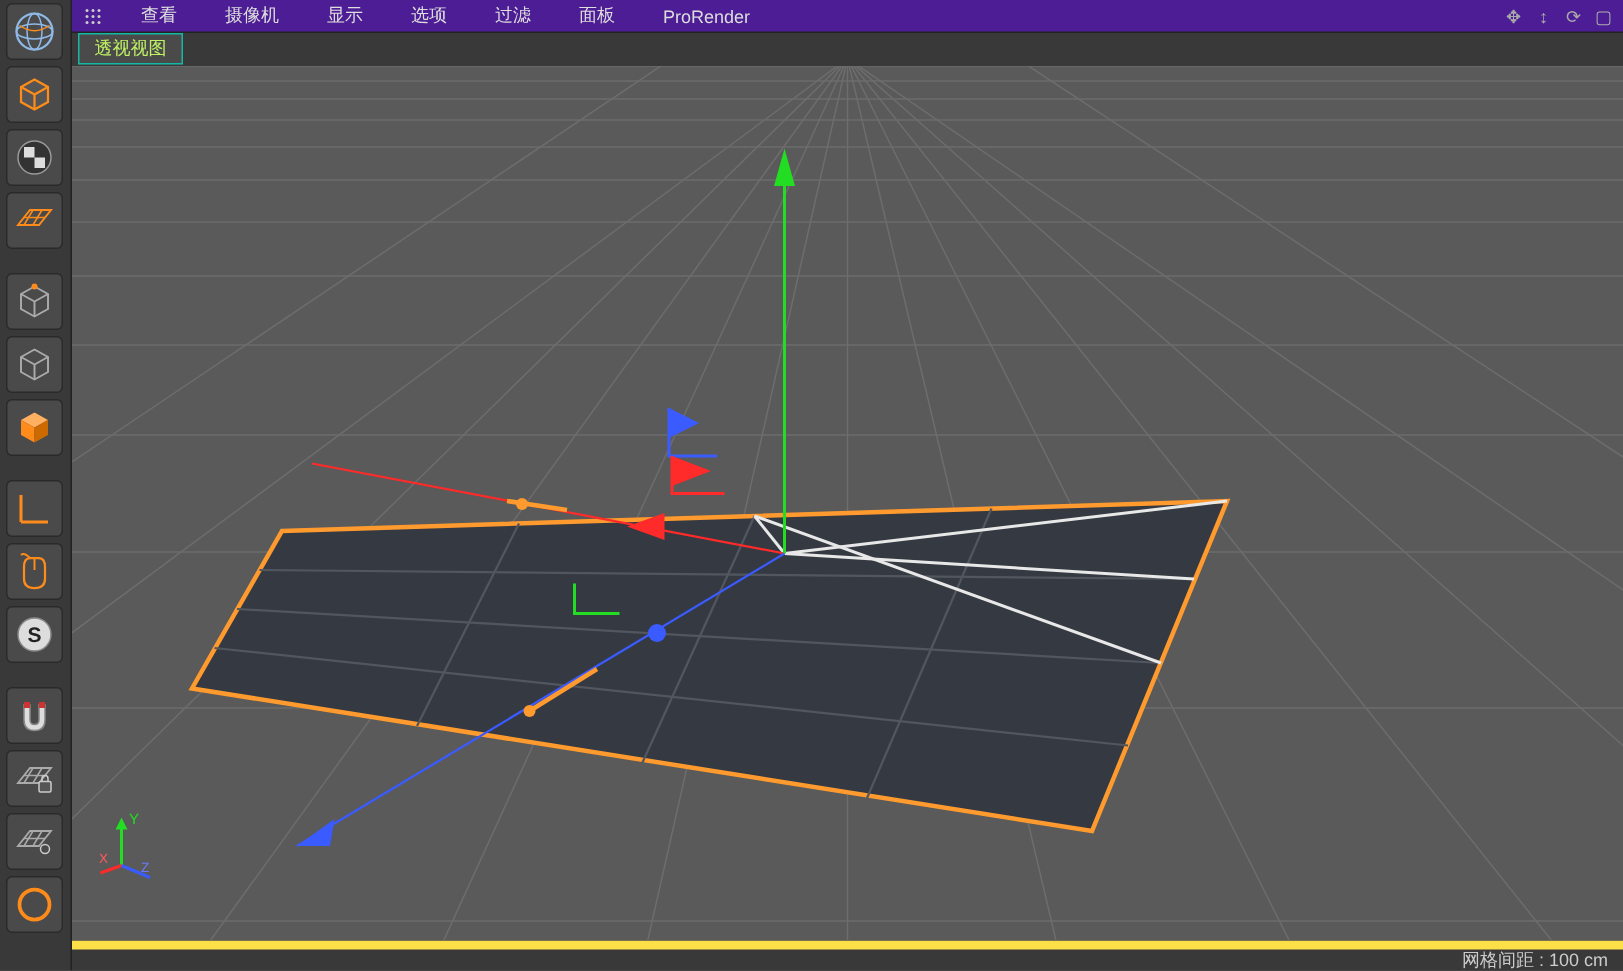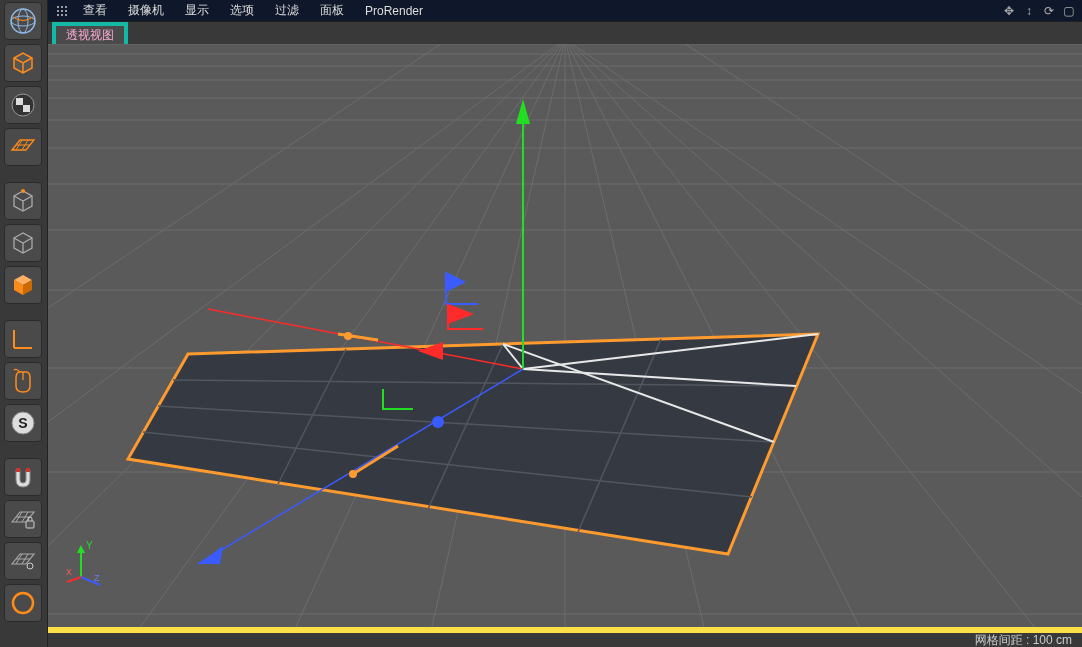--- a/index.html
+++ b/index.html
@@ -39,26 +39,26 @@
 .tool-sep { height: 8px; }
 
 
 .main {
   flex: 1;
   display: flex;
   flex-direction: column;
 }
 .menubar {
   height: 22px;
-  background: #0f172a;
+  background: #4c1d95;
   border-bottom: 1px solid #222;
   display: flex;
   align-items: center;
   padding: 0 6px;
-  gap: 5px;
+  gap: 16px;
 }
 .menu-icon {
   width: 16px;
   height: 16px;
   display: flex;
   align-items: center;
   justify-content: center;
 }
 .menu-item {
   padding: 2px 8px;
@@ -75,23 +75,23 @@
 
 .view-label-bar {
   height: 22px;
   background: #393939;
   display: flex;
   align-items: flex-start;
   padding-left: 4px;
 }
 .view-label {
   background: #4a4a4a;
-  border: 4px solid #14b8a6;
+  border: 1px solid #14b8a6;
   padding: 1px 10px;
-  color: #f9a8d4;
+  color: #bef264;
   font-size: 12px;
   font-family: Liberation Serif, serif;
 }
 
 .viewport {
   flex: 1;
   position: relative;
   background: #5a5a5a;
   overflow: hidden;
 }

